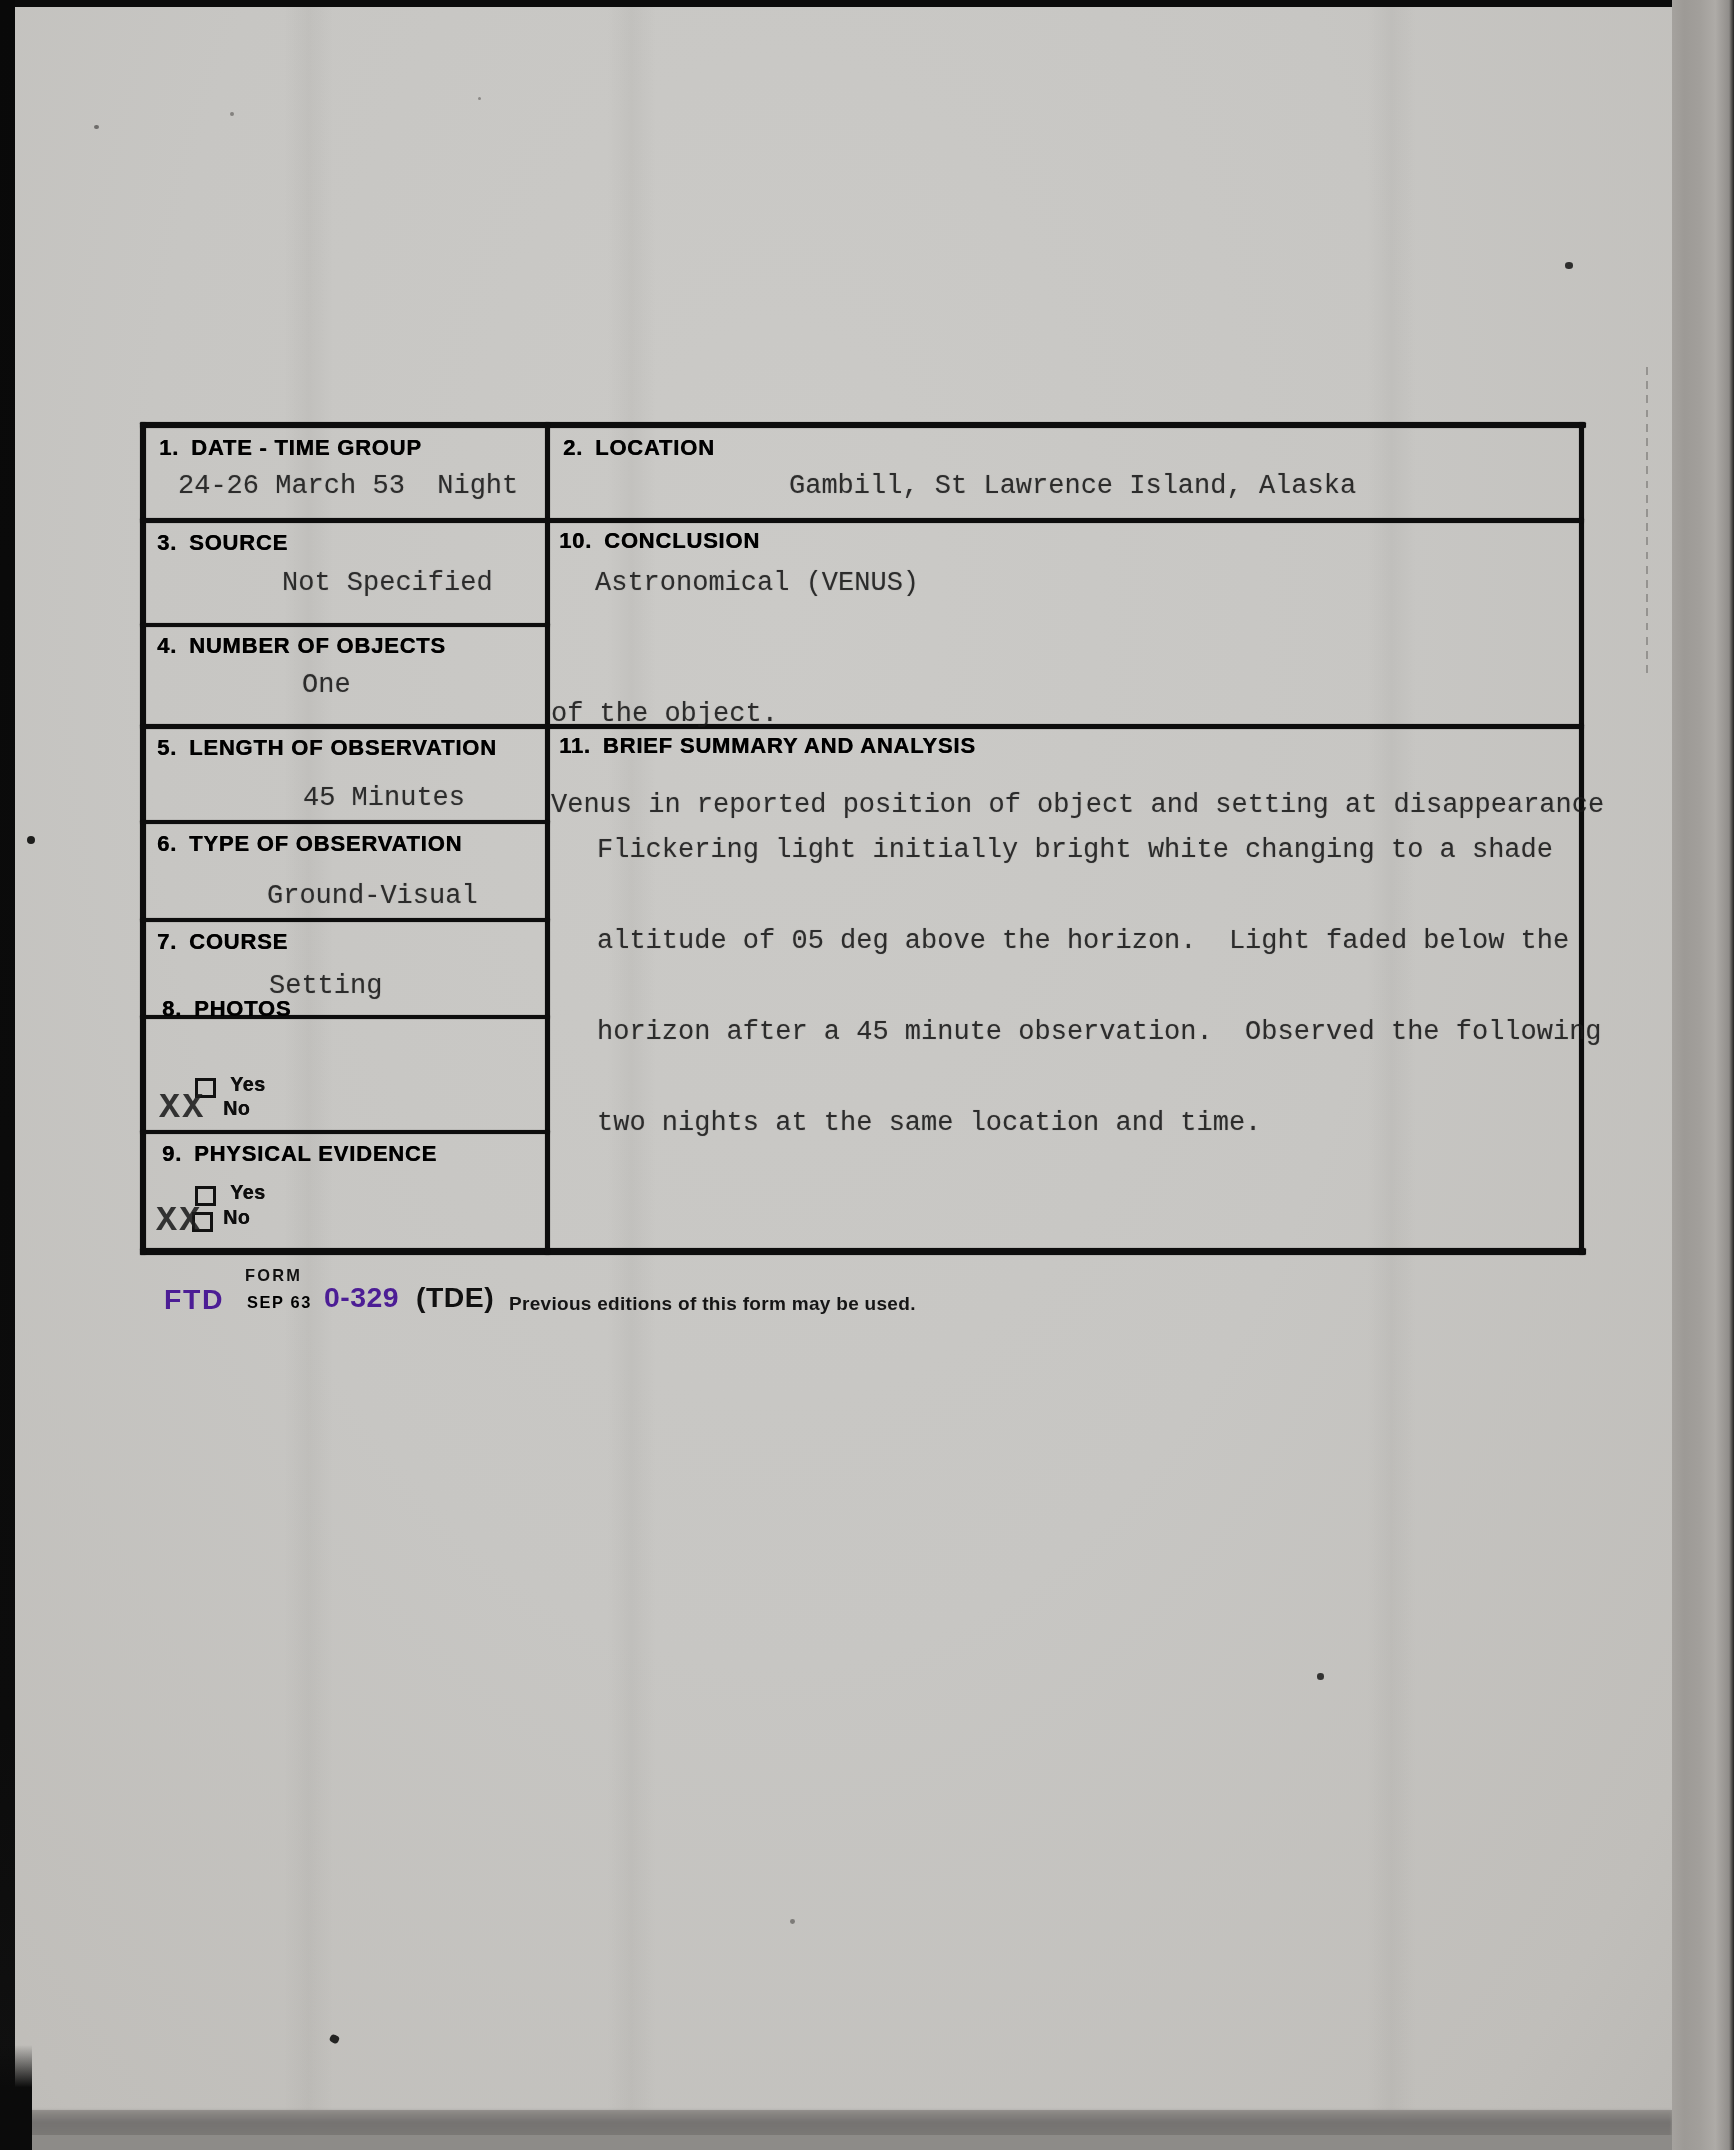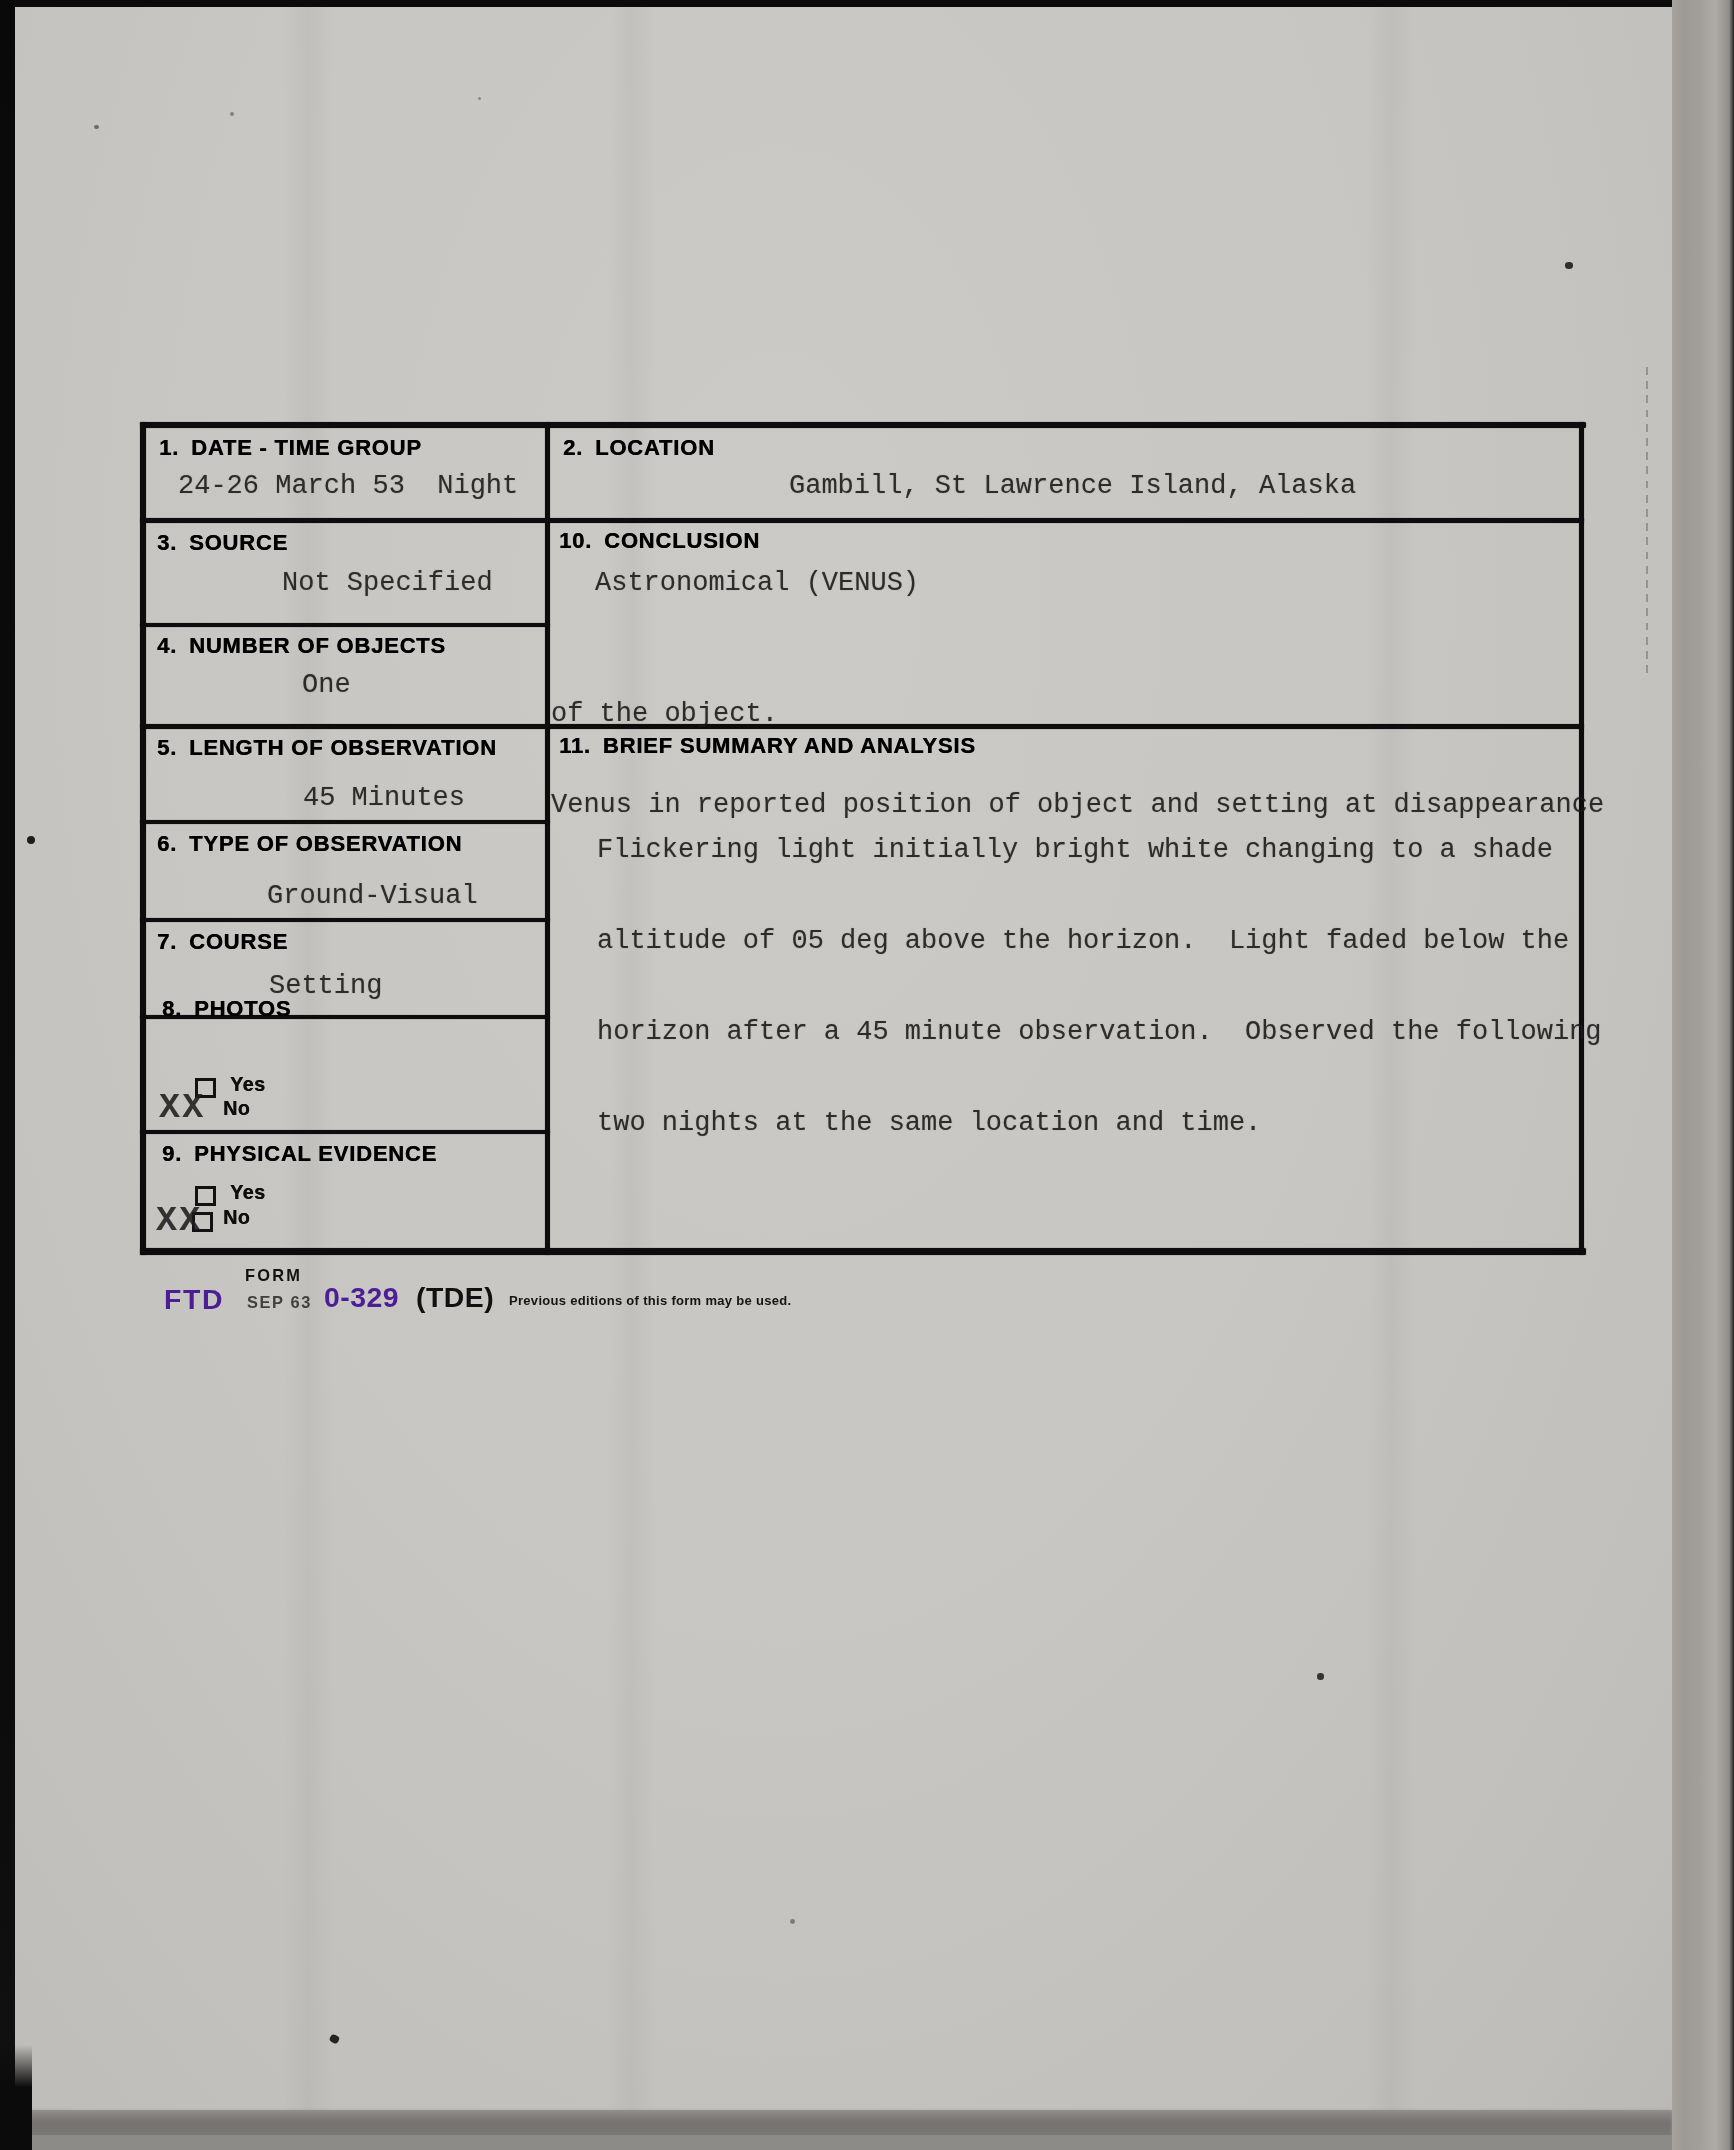--- a/index.html
+++ b/index.html
@@ -46,24 +46,24 @@
   
   .cb { position:absolute; width:14.8px; height:13.7px; border:3.3px solid #121212; background:transparent; }
   .cb-label { position:absolute; font-weight:700; font-size:19.7px; letter-spacing:0.5px; color:#0e0e0e;
               text-shadow:0.4px 0 0 #0e0e0e; white-space:pre; }
   .xx { position:absolute; font-family:"Liberation Mono", monospace; font-weight:700; font-size:35px;
         letter-spacing:2.2px; color:rgba(30,30,30,.88); white-space:pre; }
 
   
   .f-form   { position:absolute; left:245px;  top:1266px; font-weight:700; font-size:16.4px; letter-spacing:2.2px; color:#111; }
   .f-agency { position:absolute; left:164px;  top:1283px; font-weight:700; font-size:28.4px; letter-spacing:1.6px; color:#4c1d95; }
-  .f-date   { position:absolute; left:247px;  top:1293px; font-weight:700; font-size:16.4px; letter-spacing:1.6px; color:#404040; }
+  .f-date   { position:absolute; left:247px;  top:1293px; font-weight:700; font-size:16.4px; letter-spacing:1.6px; color:#000000; }
   .f-num    { position:absolute; left:324px;  top:1281px; font-weight:700; font-size:28.4px; letter-spacing:0.5px; color:#4c1d95; }
   .f-suffix { position:absolute; left:416px;  top:1281px; font-weight:700; font-size:28.4px; letter-spacing:0.5px; color:#111; }
-  .f-note   { position:absolute; left:509px;  top:1293px; font-weight:700; font-size:13px; letter-spacing:0.3px; color:#151515; }
+  .f-note   { position:absolute; left:509px;  top:1293px; font-weight:700; font-size:19px; letter-spacing:0.3px; color:#151515; }
 </style>
 </head>
 <body>
 
 <div id="scan">
 
   <div id="paper"></div>
 
   <div class="streak" style="left:284px"></div>
   <div class="streak" style="left:607px"></div>

